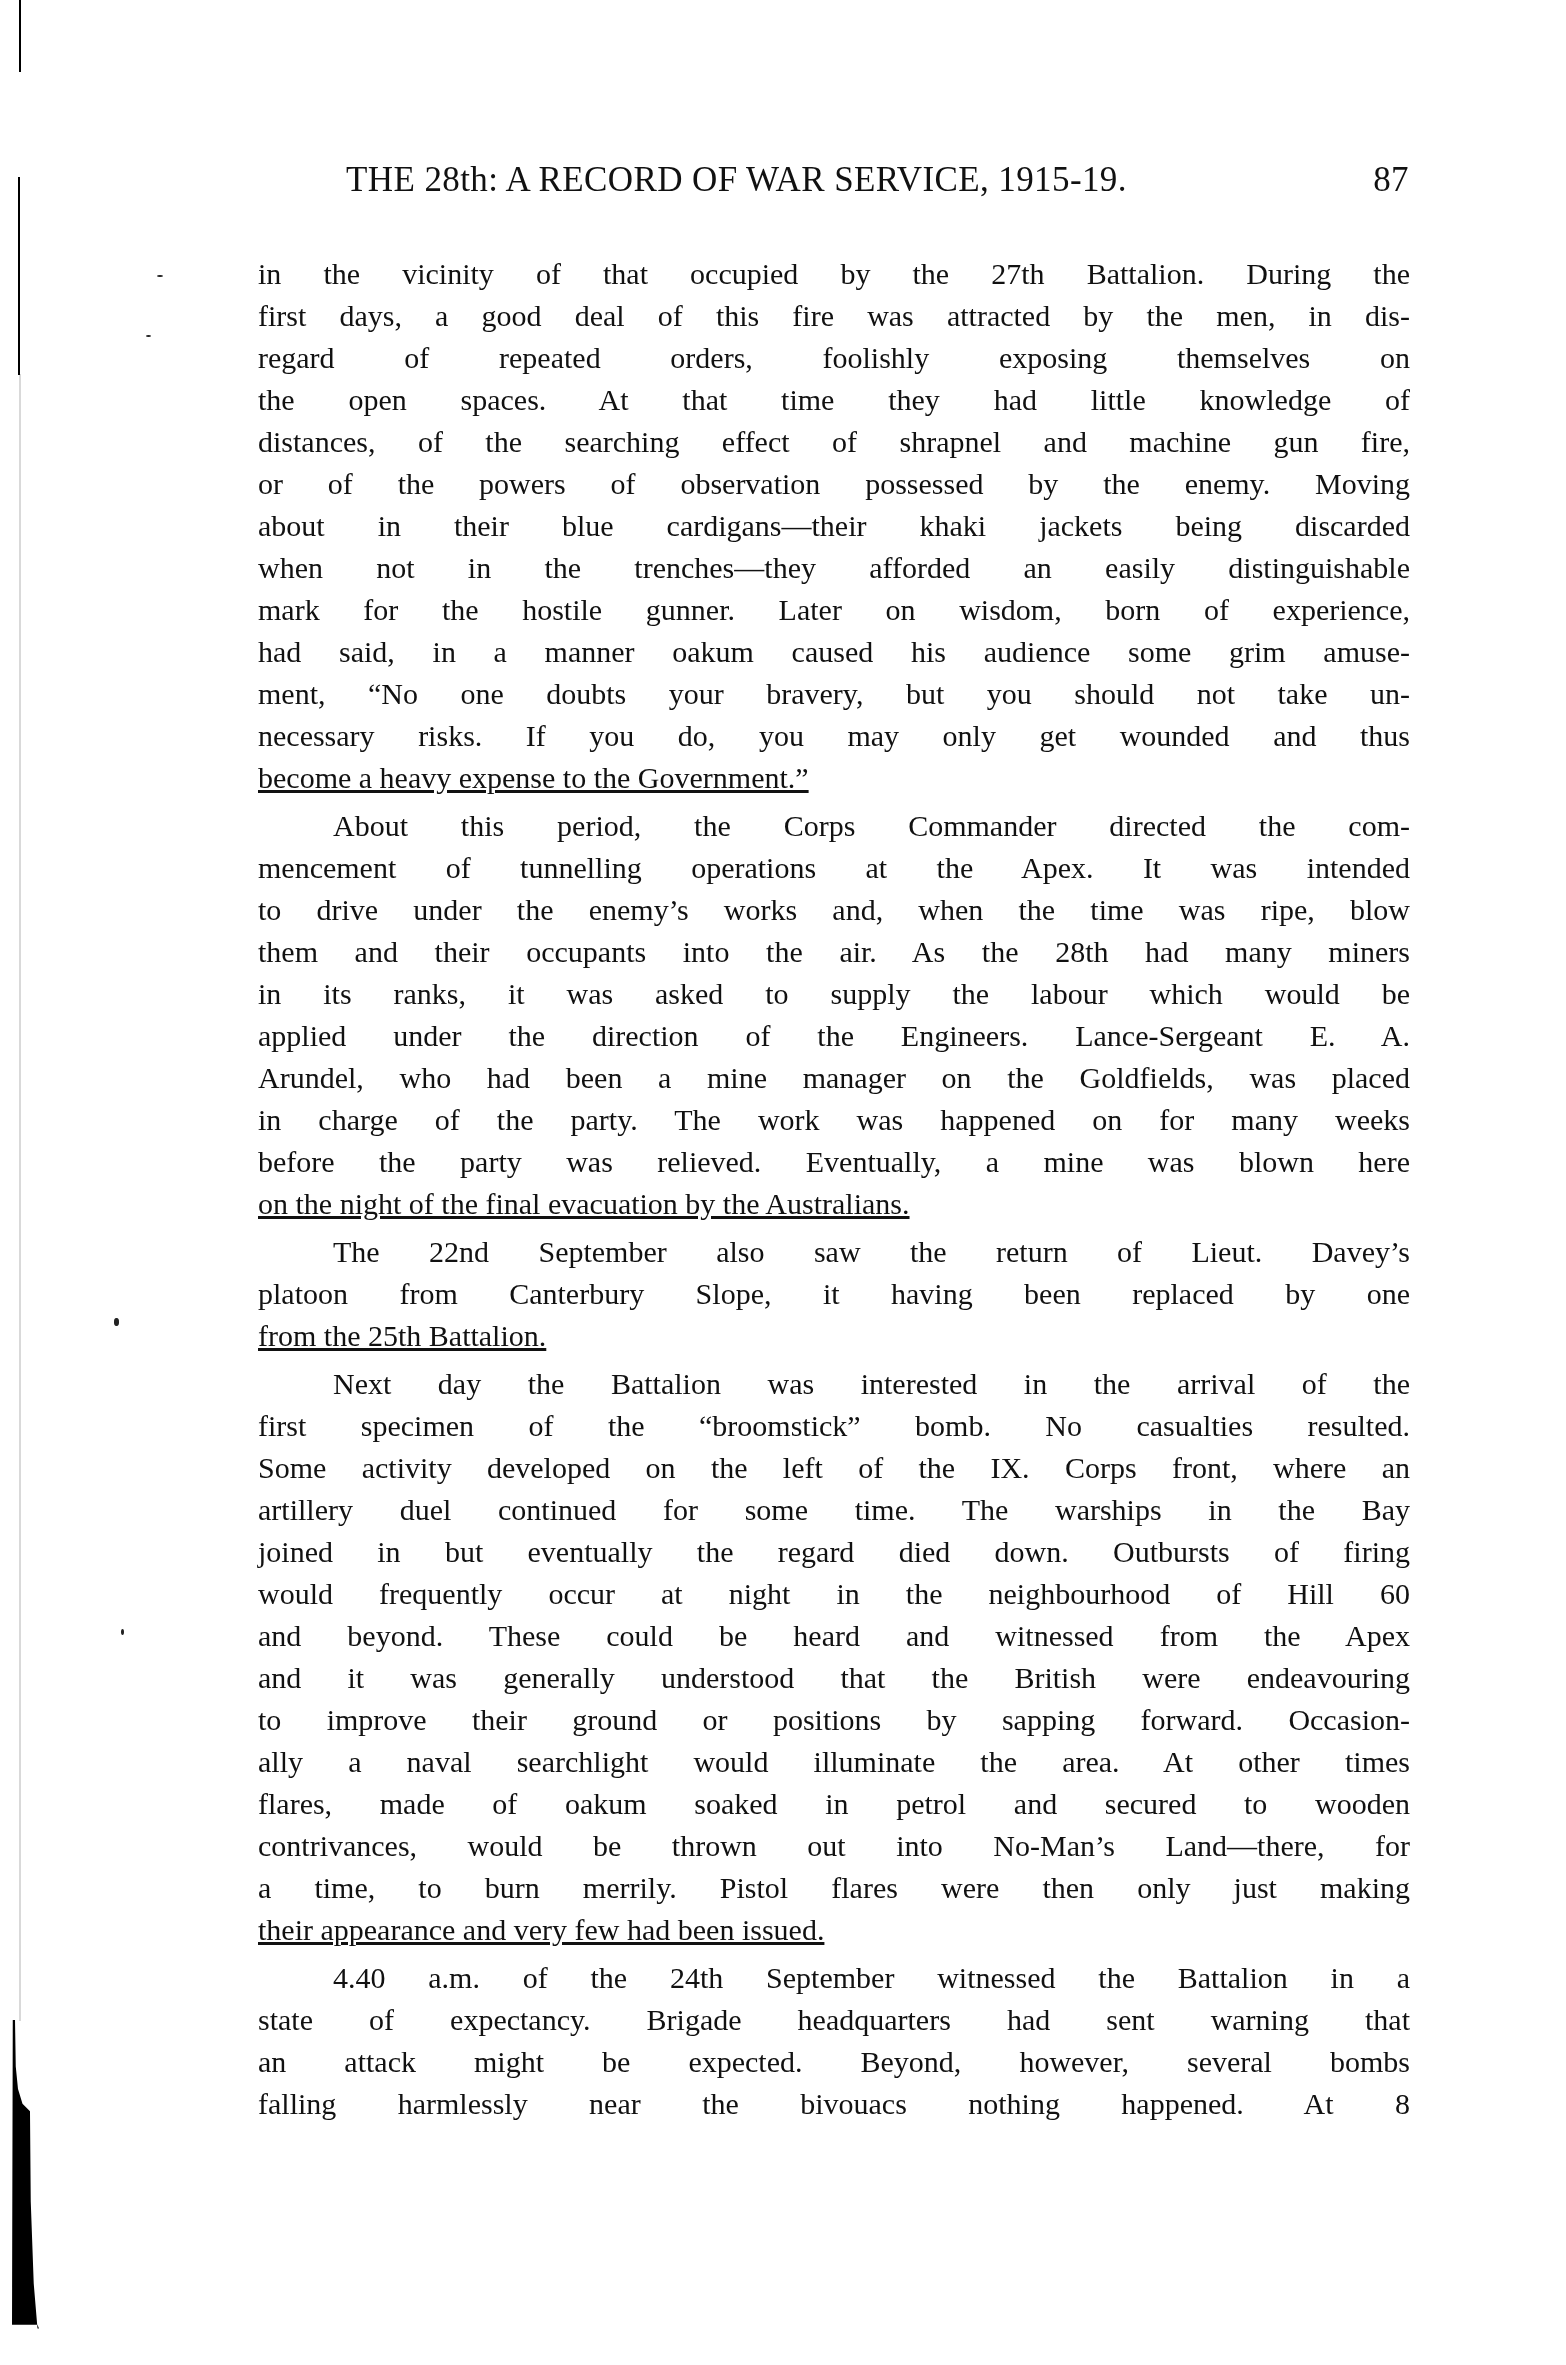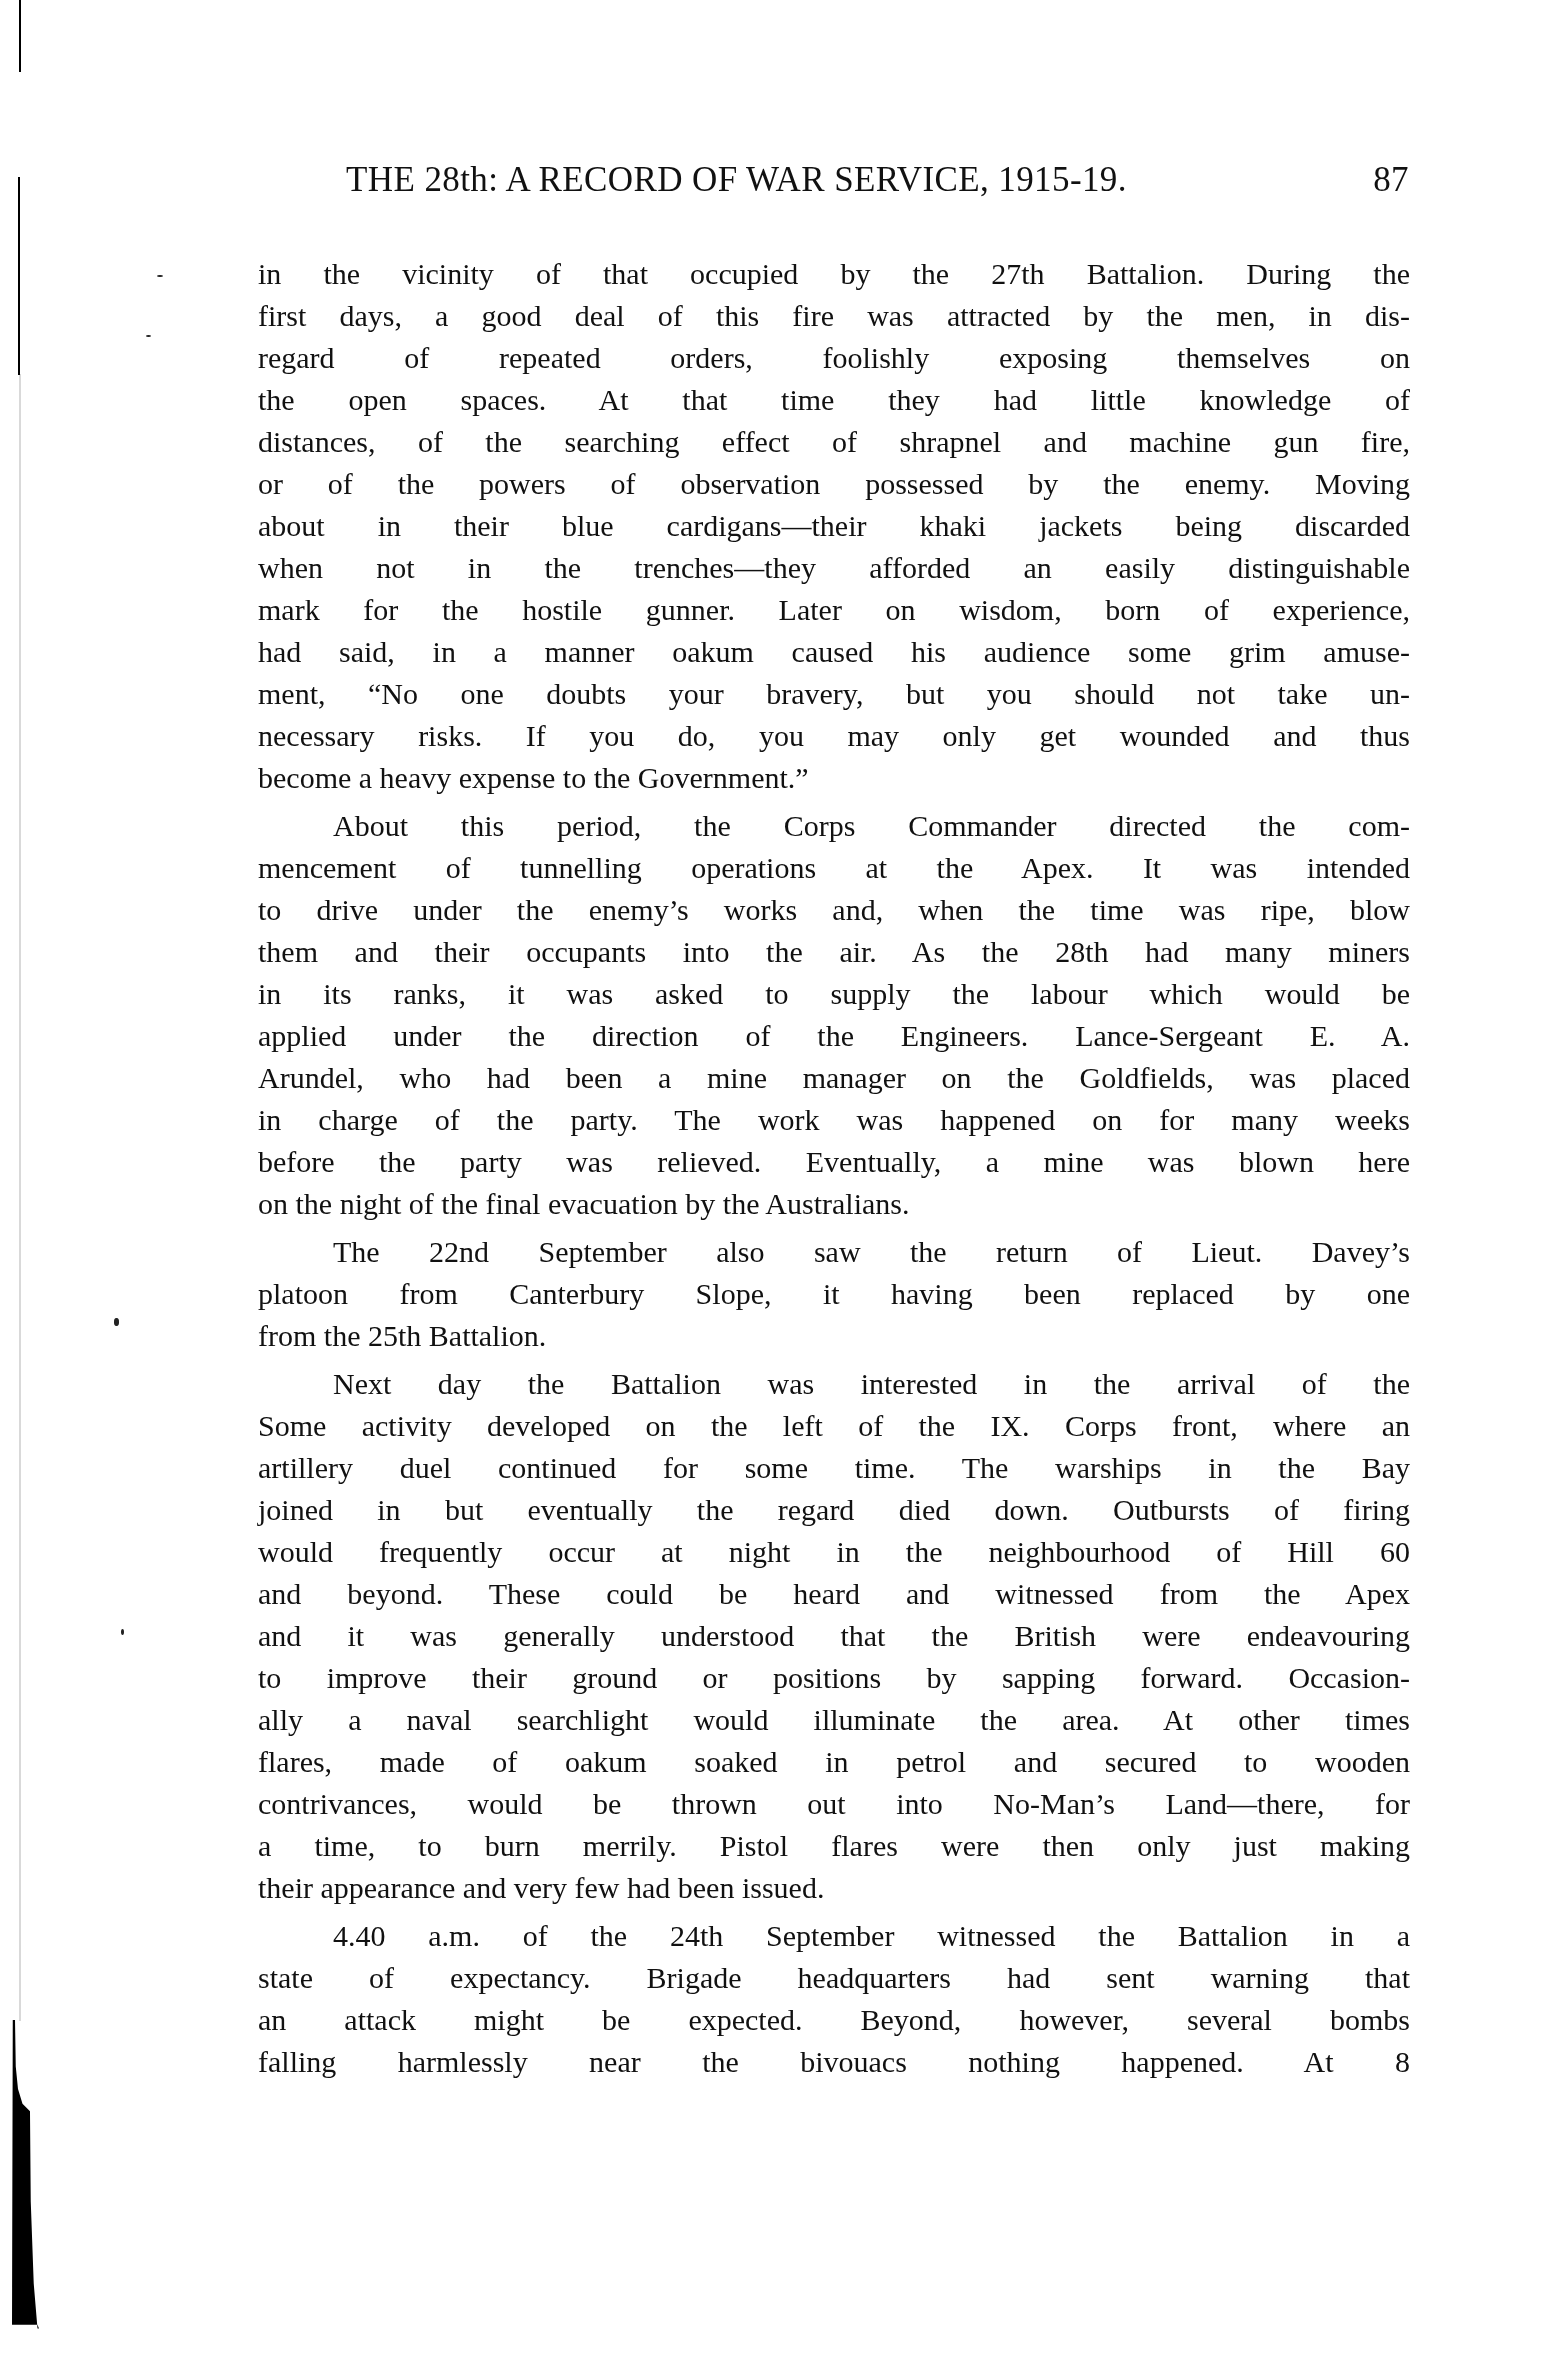--- a/index.html
+++ b/index.html
@@ -14,21 +14,21 @@
     display: flex; justify-content: space-between; align-items: baseline;
   }
   .running-head .title { font-weight: normal; }
   .running-head .pg { font-weight: normal; }
   .body-text {
     position: absolute; left: 258px; top: 252px; width: 1152px;
     font-size: 30px; line-height: 42px;
   }
   .para { margin: 1px 0 6px 0; text-align: justify; text-align-last: left; }
   .line { display: block; text-align: justify; text-align-last: justify; white-space: nowrap; }
-  .line.last { text-align-last: left; }
+  .line.last { text-align-last: left; text-decoration: underline; }
   
   .edge-line { position: absolute; background: #000; }
   .speck { position: absolute; background: #222; border-radius: 50%; }
 </style>
 </head>
 <body>
 
 <div class="page">
 
   <div class="edge-line" style="left:19px; top:0; width:2.2px; height:72px;"></div>
@@ -79,20 +79,21 @@
     </div>
 
     <div class="para">
       <span class="line" style="padding-left:75px;">The 22nd September also saw the return of Lieut. Davey’s</span>
       <span class="line">platoon from Canterbury Slope, it having been replaced by one</span>
       <span class="line last">from the 25th Battalion.</span>
     </div>
 
     <div class="para">
       <span class="line" style="padding-left:75px;">Next day the Battalion was interested in the arrival of the</span>
+      <span class="line">first specimen of the “broomstick” bomb.  No casualties resulted.</span>
       <span class="line">Some activity developed on the left of the IX. Corps front, where an</span>
       <span class="line">artillery duel continued for some time.  The warships in the Bay</span>
       <span class="line">joined in but eventually the regard died down.  Outbursts of firing</span>
       <span class="line">would frequently occur at night in the neighbourhood of Hill 60</span>
       <span class="line">and beyond.  These could be heard and witnessed from the Apex</span>
       <span class="line">and it was generally understood that the British were endeavouring</span>
       <span class="line">to improve their ground or positions by sapping forward.  Occasion-</span>
       <span class="line">ally a naval searchlight would illuminate the area.  At other times</span>
       <span class="line">flares, made of oakum soaked in petrol and secured to wooden</span>
       <span class="line">contrivances, would be thrown out into No-Man’s Land—there, for</span>

